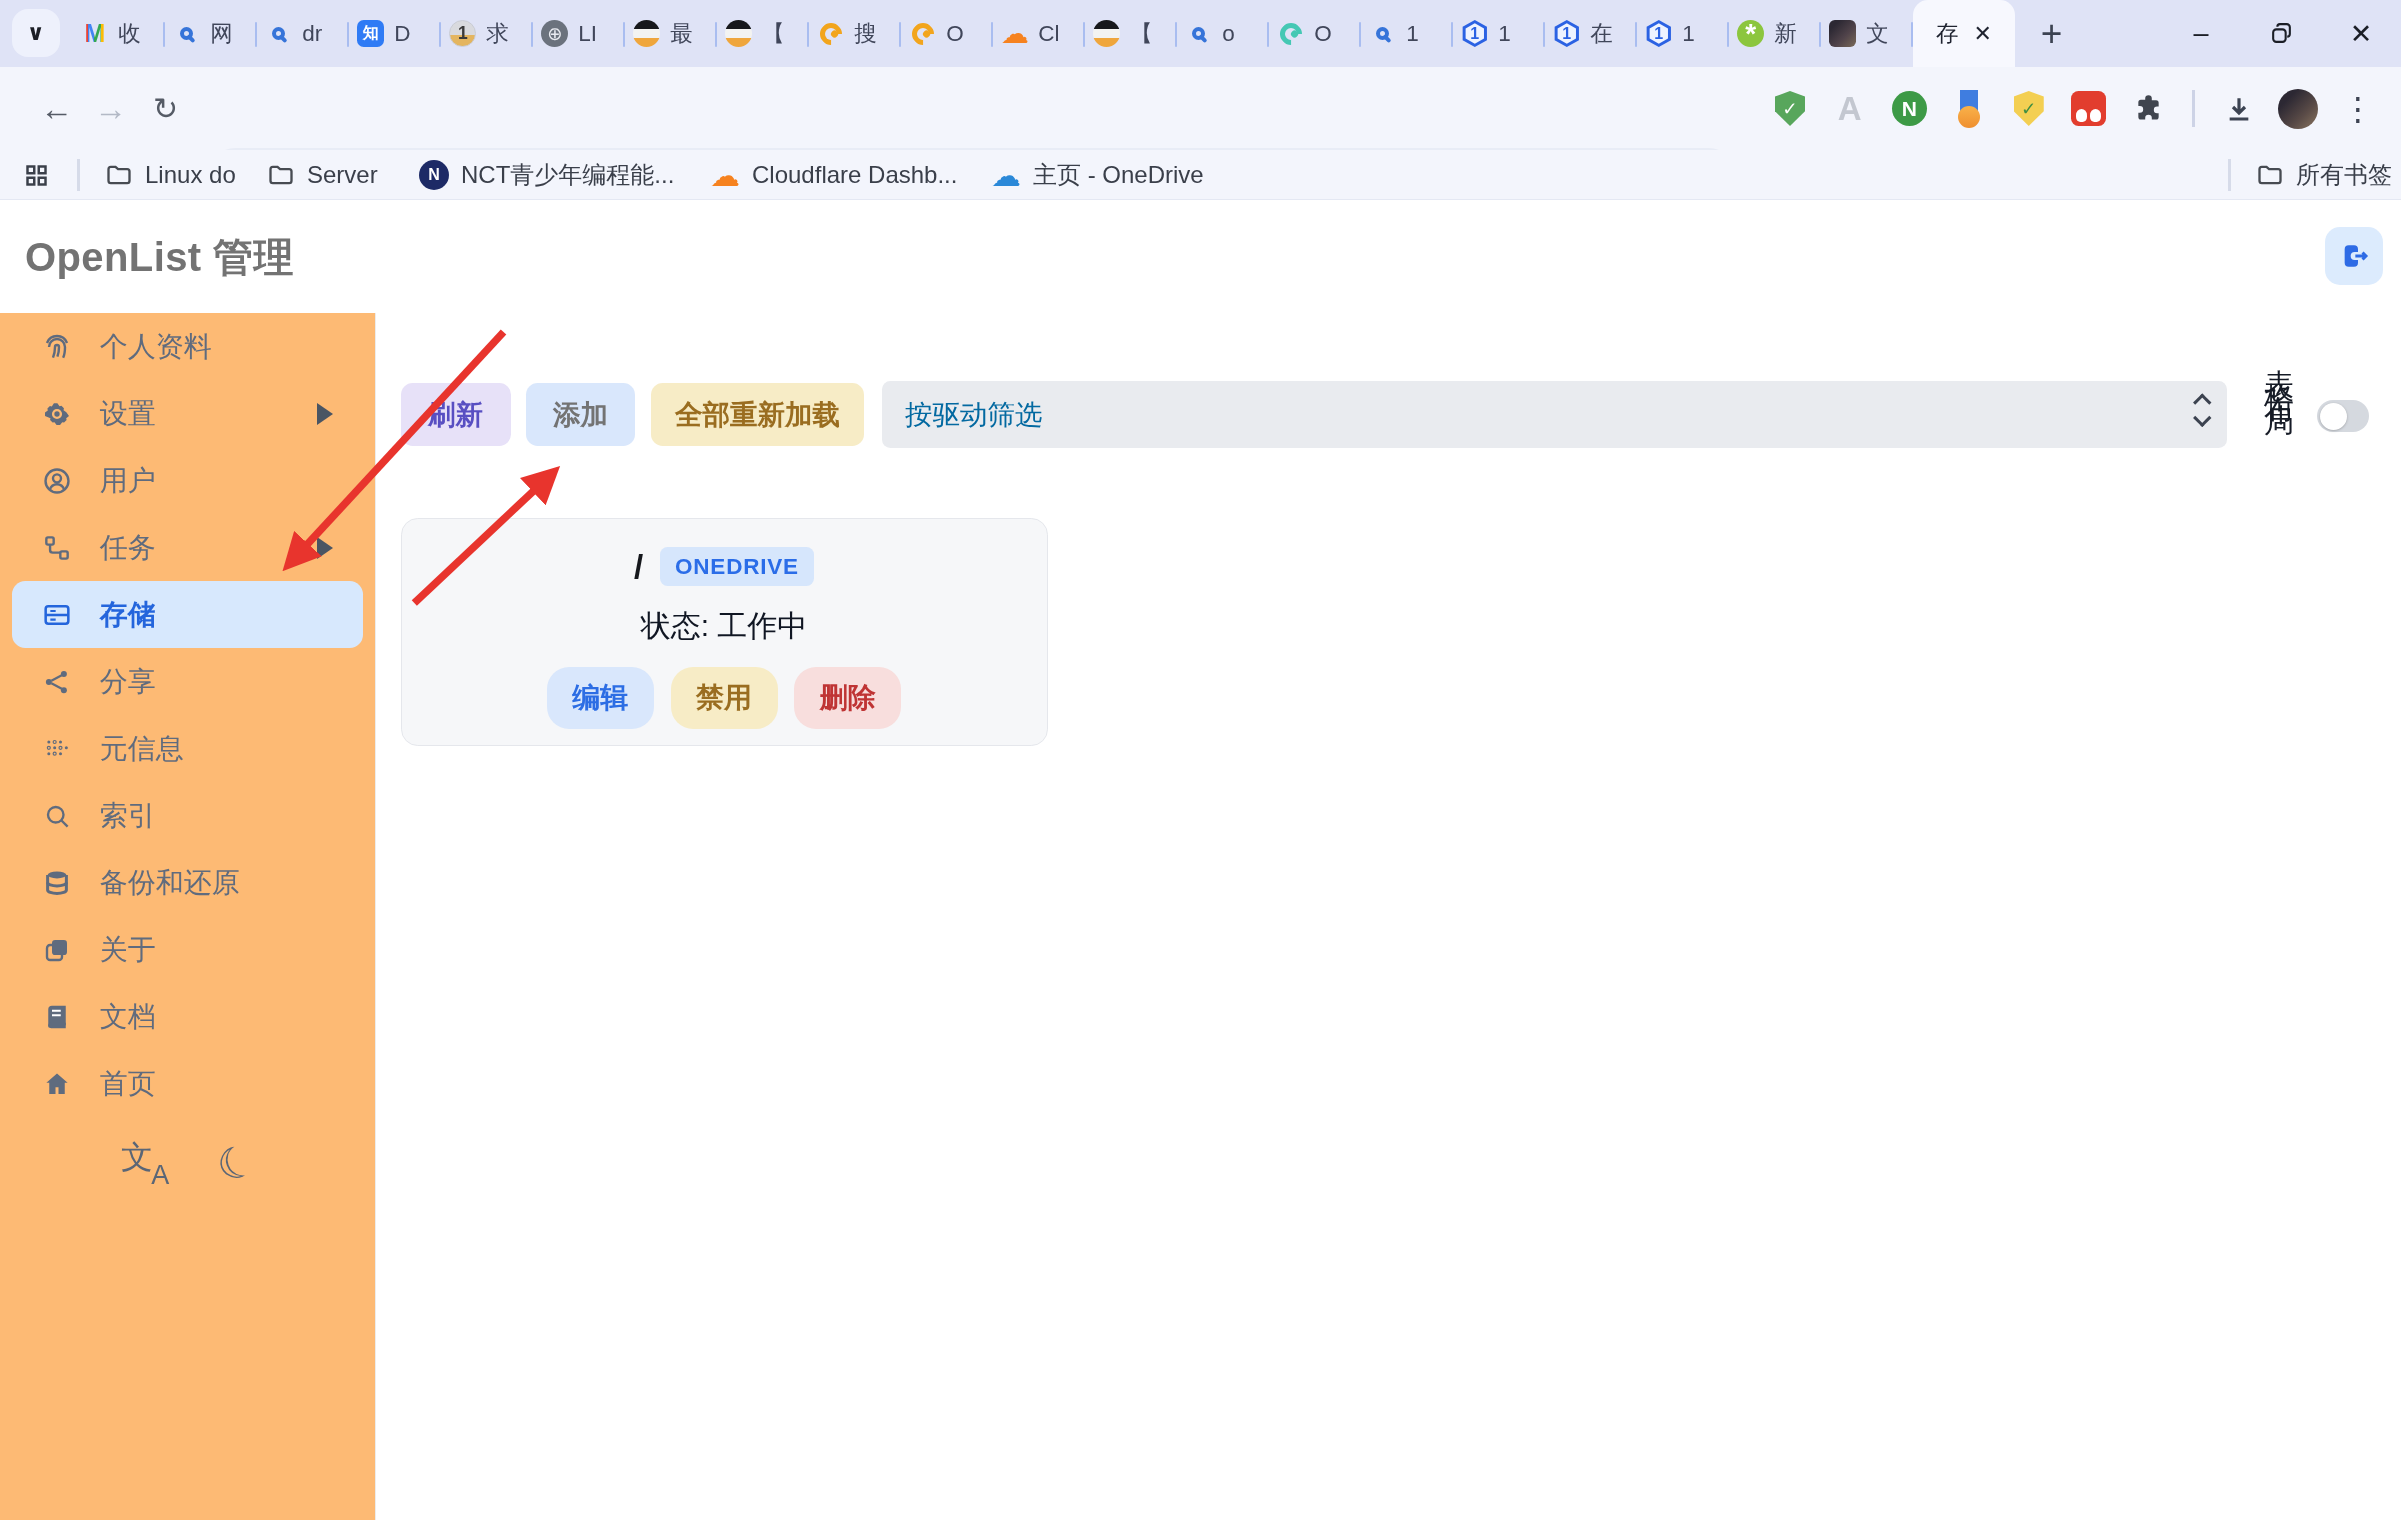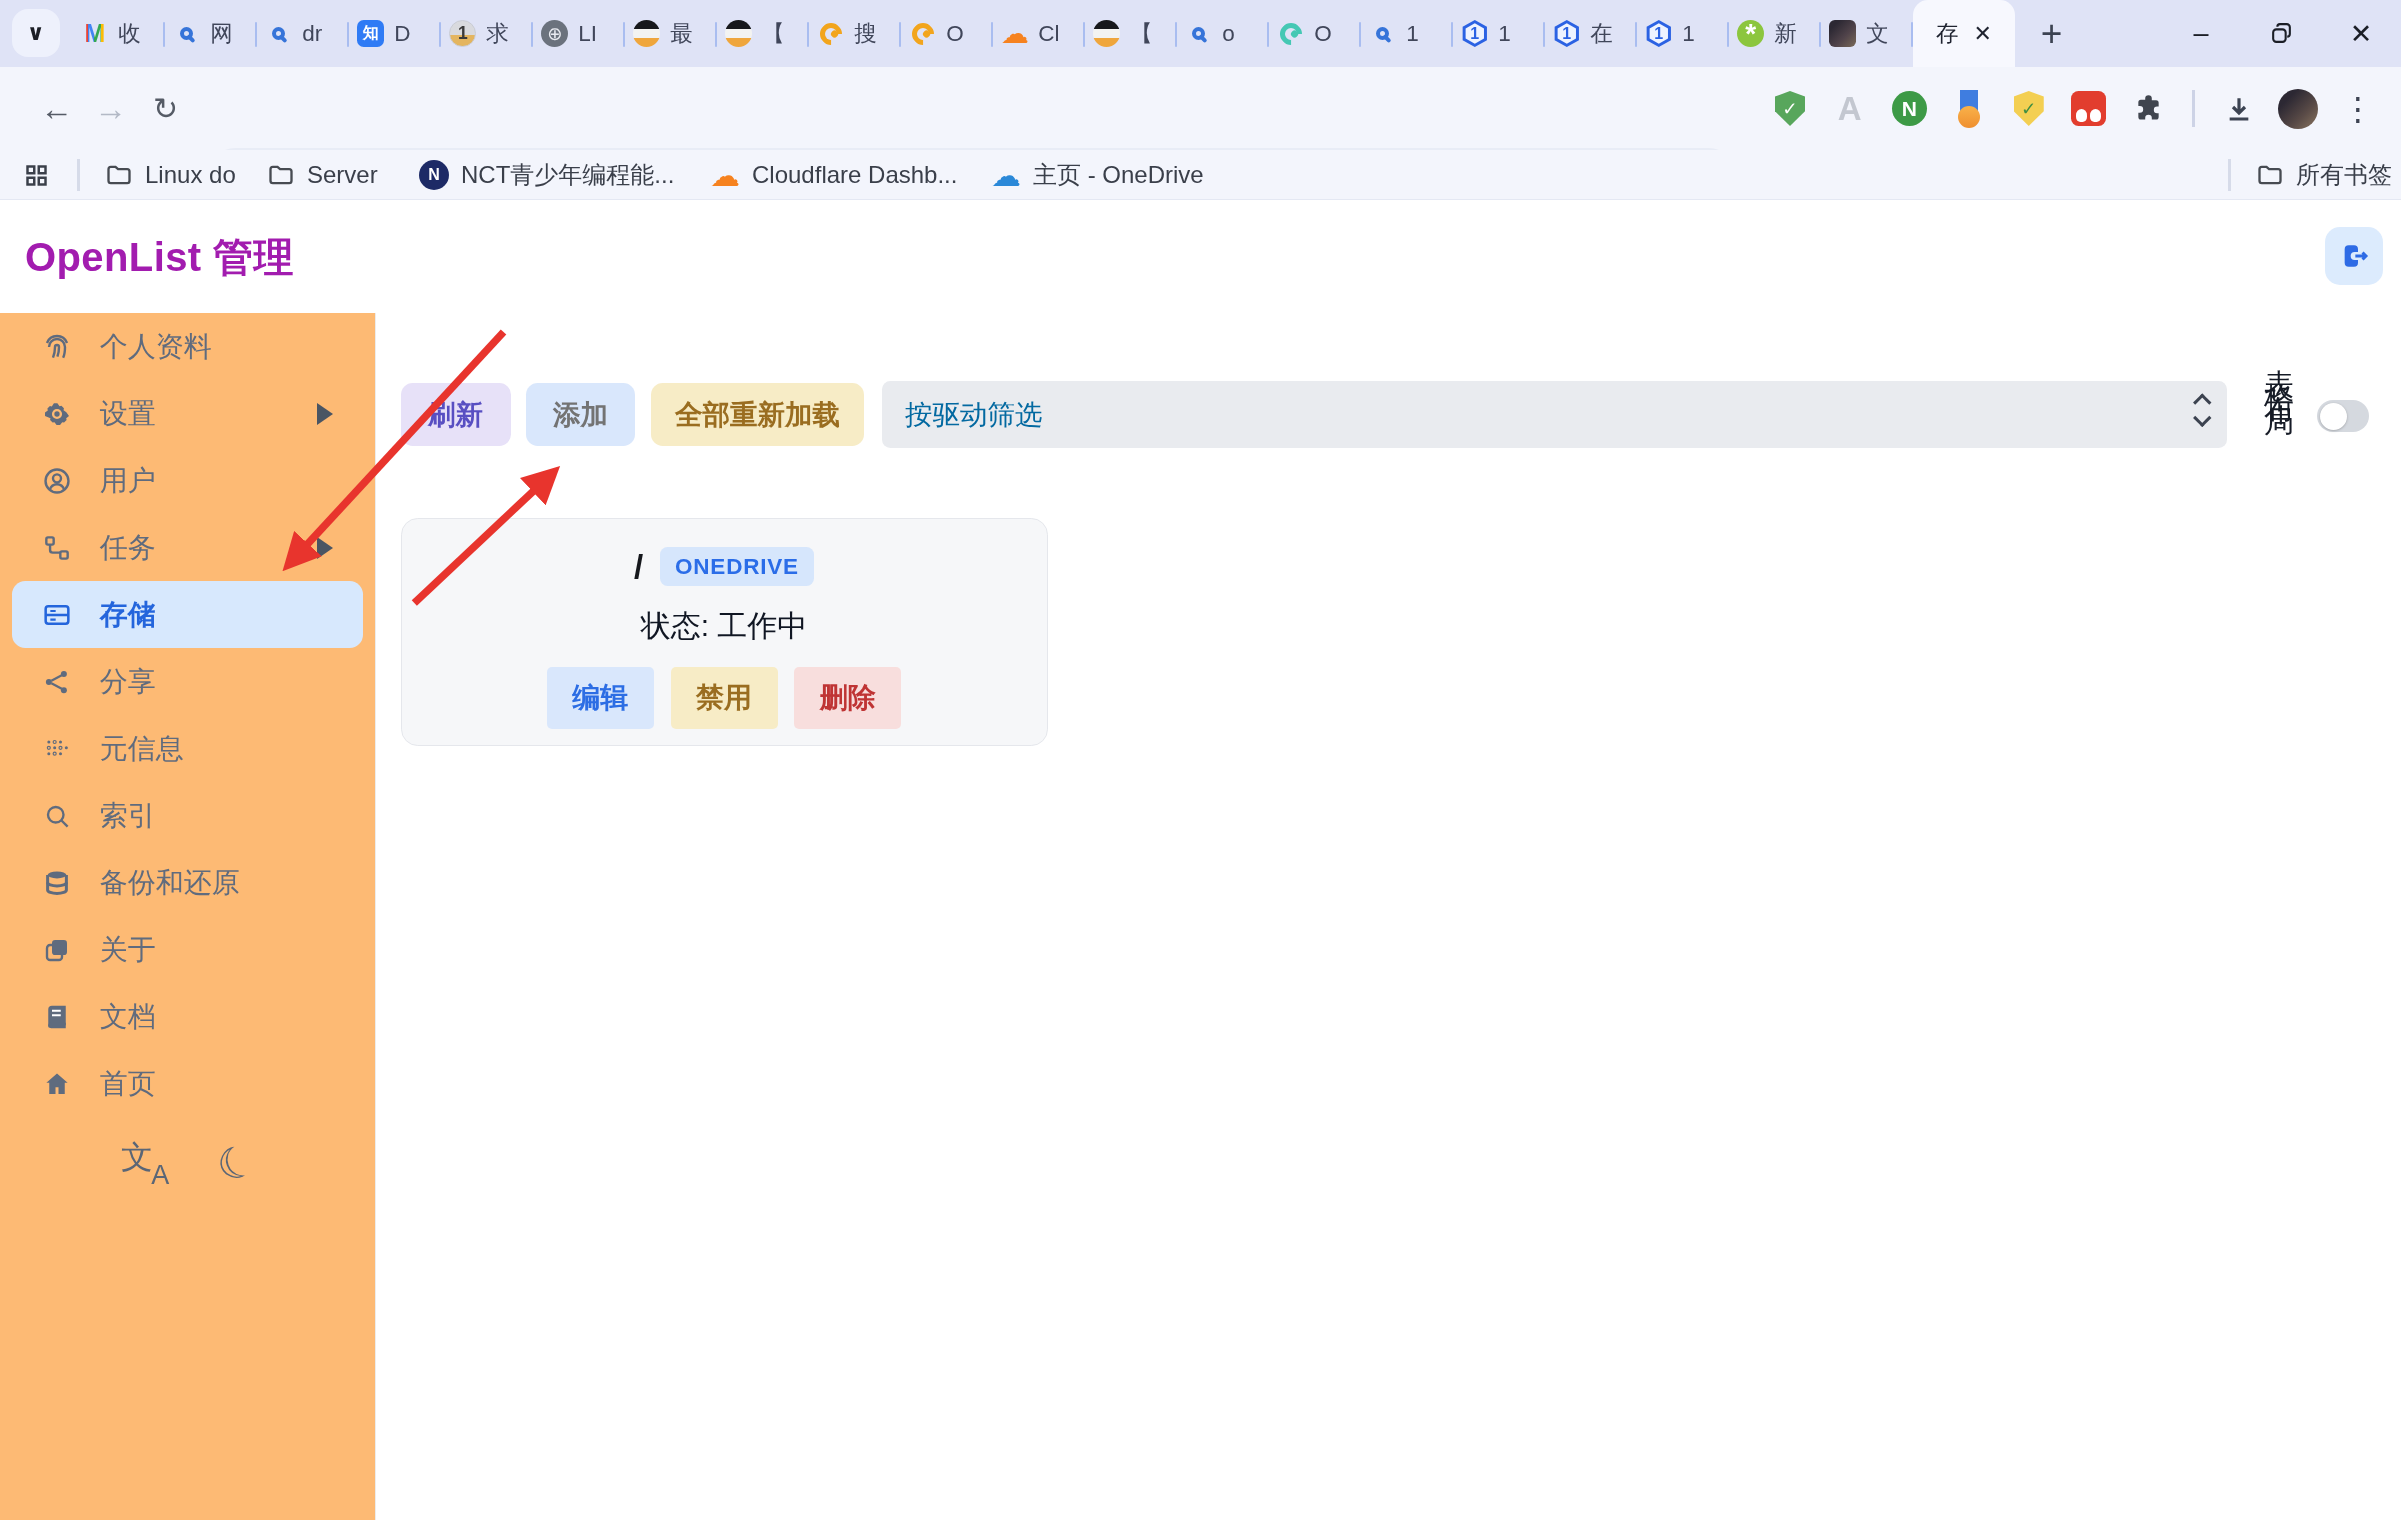--- a/index.html
+++ b/index.html
@@ -89,21 +89,21 @@
     font-size:24px; color:#3a3f4a; }
   .bm-divider { position:absolute; top:9.2px; width:2.5px; height:32px; background:#d6dbe9; }
   .nct-badge { width:30px; height:30px; border-radius:50%; background:#1d2a66; color:#fff; display:flex;
     align-items:center; justify-content:center; font-size:16px; font-weight:700; }
   .cloud-orange { color:#f6821f; font-size:30px; }
   .cloud-blue { color:#2a88d8; font-size:30px; }
 
   
   .appheader { position:absolute; top:200px; left:0; width:2401px; height:113px; background:#fff; }
   .app-title { position:absolute; left:25px; top:50%; transform:translateY(-50%);
-    font-size:40px; font-weight:700; color:#a21caf; letter-spacing:0.4px; }
+    font-size:40px; font-weight:700; color:#737373; letter-spacing:0.4px; }
   .logout-btn { position:absolute; right:18.3px; top:27px; width:58px; height:58px; background:#dcebfd;
     border-radius:15px; display:flex; align-items:center; justify-content:center; }
 
   
   .sidebar { position:absolute; top:313px; left:0; width:376px; height:1208px; background:#fdba74;
     border-right:1.7px solid #ececec; }
   .sideitem { height:67px; margin:0 11.7px; padding:0 28px; border-radius:13.3px; display:flex;
     align-items:center; gap:25px; font-size:28px; color:#5f6b7e; position:relative; }
   .sideitem .si-ico { width:35px; display:flex; align-items:center; justify-content:center; flex:none; }
   .sideitem.active { background:#d7e8fd; color:#2465dc; font-weight:700; }
@@ -137,21 +137,21 @@
     background:#fff; box-shadow:0 0.8px 2.5px rgba(0,0,0,.25); }
   .card { position:absolute; left:22.5px; top:205px; width:647px; height:228px; background:#f6f7f9;
     border:1.7px solid #e5e7ec; border-radius:16.7px; display:flex; flex-direction:column;
     align-items:center; padding-top:28px; gap:20px; }
   .card-row1 { display:flex; align-items:center; gap:16.7px; }
   .mount-path { font-size:33px; color:#16181d; font-weight:600; }
   .driver-badge { background:#d6e6fc; color:#2b6de8; font-size:22.5px; font-weight:700;
     padding:6.7px 15px; border-radius:7.5px; letter-spacing:0.8px; }
   .card-status { font-size:30px; color:#101623; }
   .card-actions { display:flex; gap:16.7px; }
-  .cbtn { width:107px; height:62px; border-radius:5px; display:flex; align-items:center;
+  .cbtn { width:107px; height:62px; border-radius:22px; display:flex; align-items:center;
     justify-content:center; font-size:28px; font-weight:600; }
   .cbtn-edit { background:#d9e7fc; color:#2c6de4; }
   .cbtn-disable { background:#f7ecc6; color:#9a6d20; }
   .cbtn-delete { background:#f8dedd; color:#bf3434; }
 
   .arrow-overlay { position:absolute; inset:0; z-index:50; pointer-events:none; }
   svg.icon { display:block; }
 </style>
 </head>
 <body>

